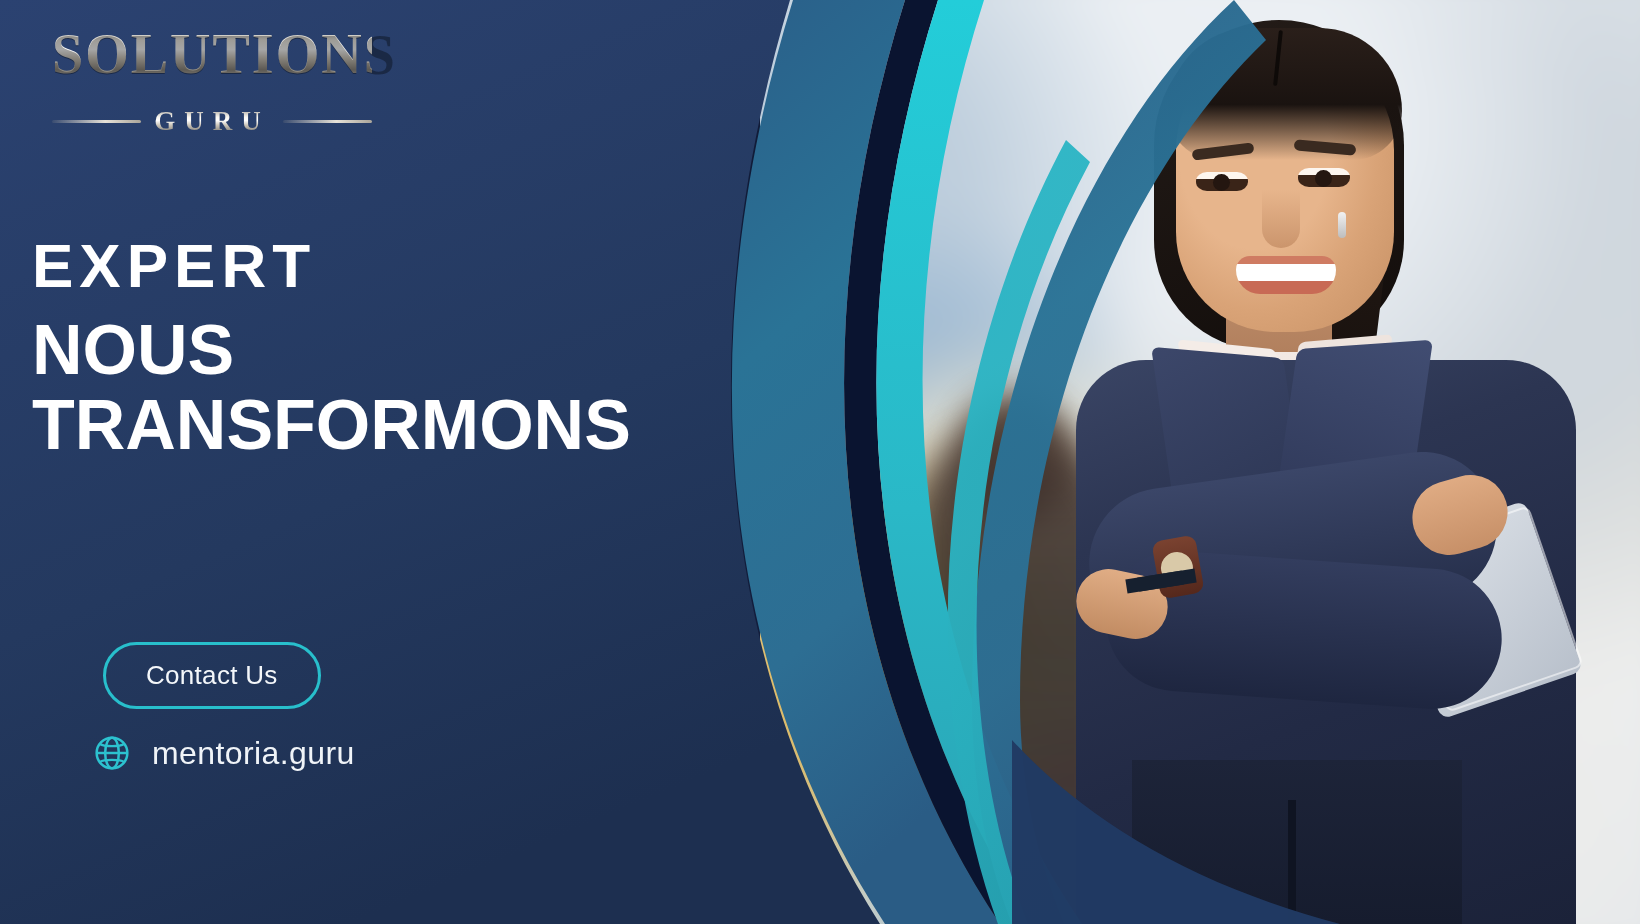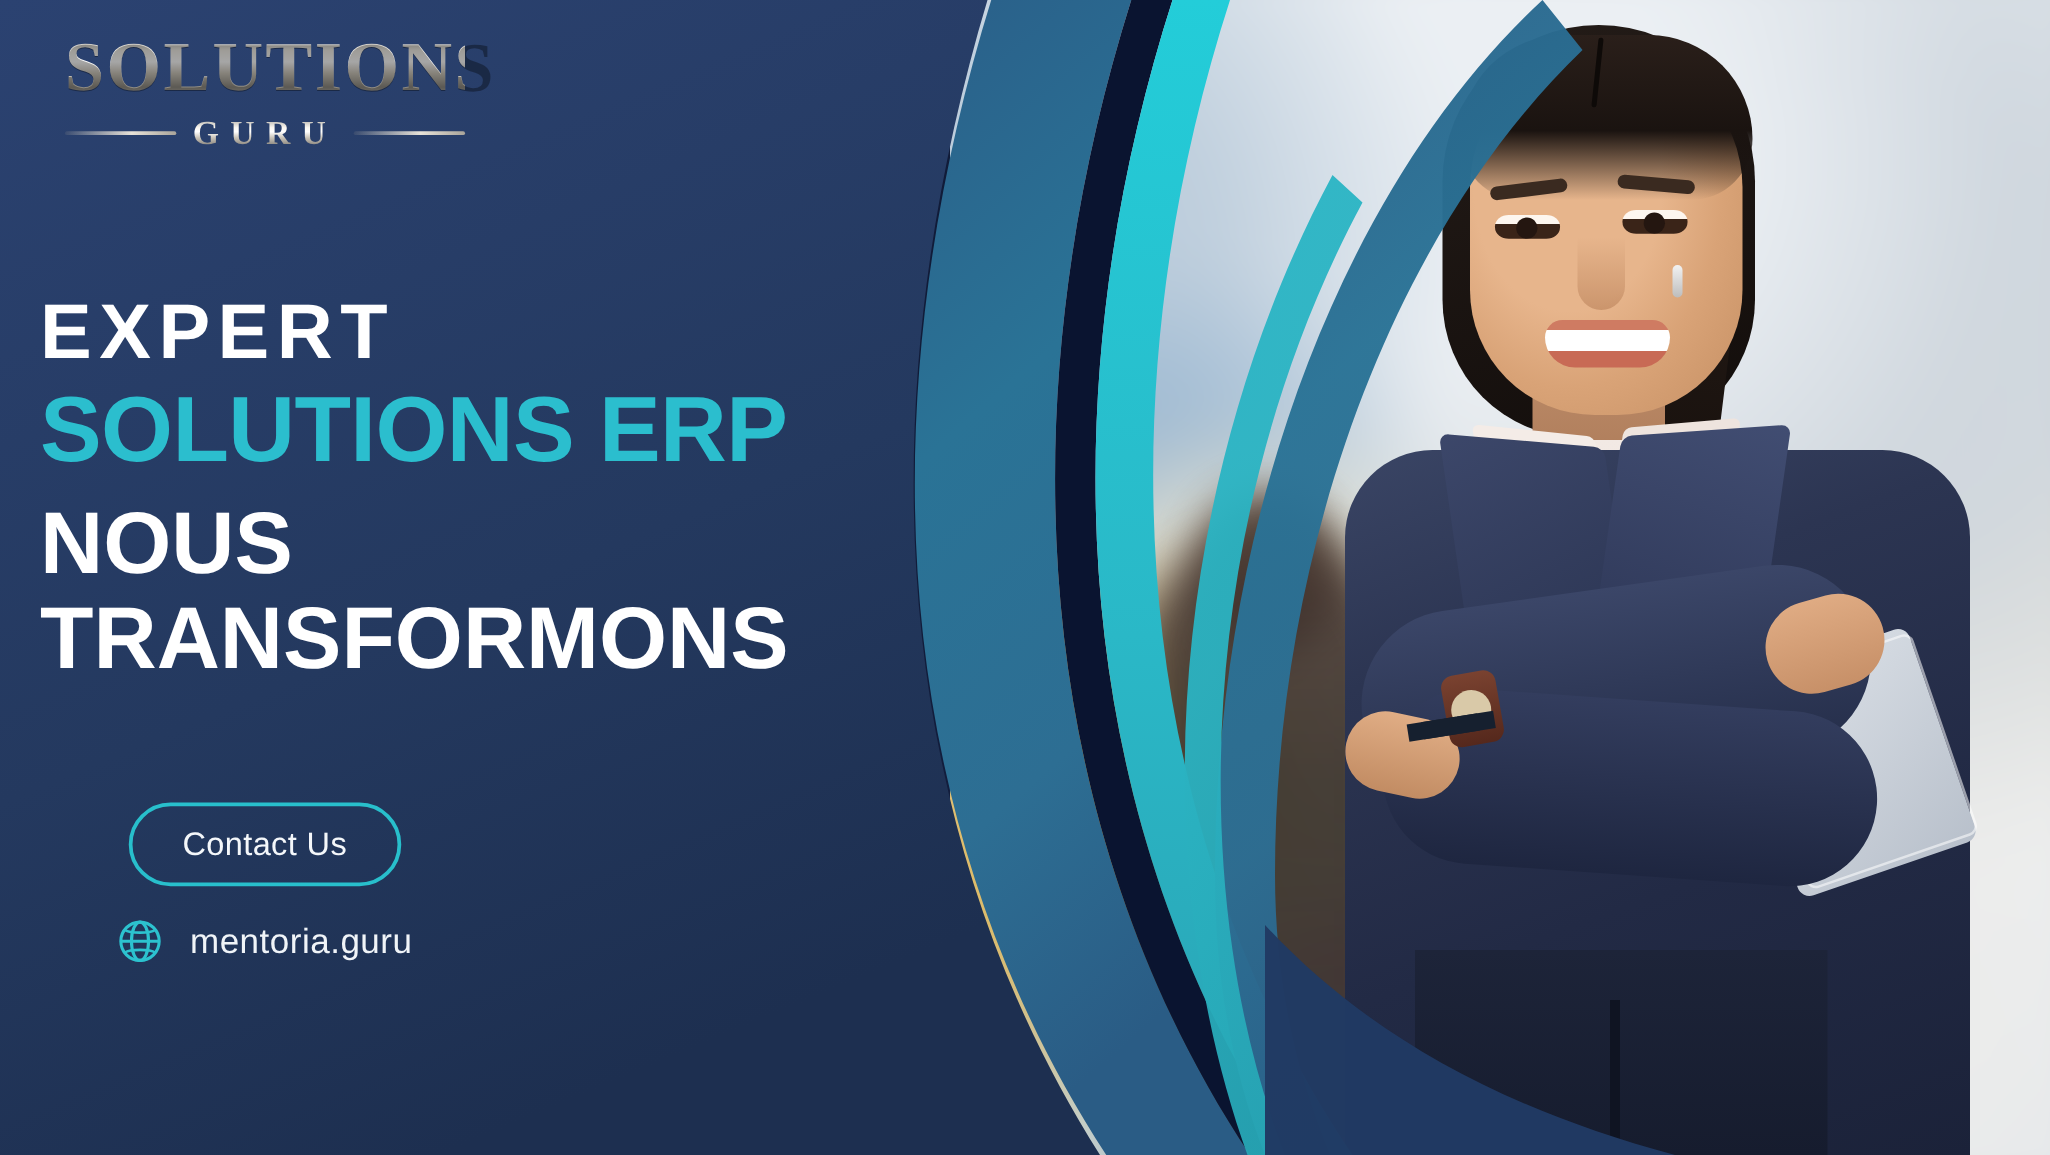--- a/index.html
+++ b/index.html
@@ -198,21 +198,21 @@
   .content{ position:absolute; left:0; top:0; width:800px; height:924px; z-index:6; }
 
   .logo{ position:absolute; left:52px; top:26px; width:320px; text-align:center; }
   .logo-main{
     font-family:"Liberation Serif", serif;
     font-size:56px; font-weight:700; letter-spacing:2px; line-height:1;
     background:linear-gradient(180deg,#8d8b86 0%,#f4f1ea 26%,#ffffff 42%,#cfc9bd 58%,#8e8a81 78%,#ded8cb 100%);
     -webkit-background-clip:text; background-clip:text; color:transparent;
     text-shadow:0 1px 0 rgba(0,0,0,.35);
   }
-  .logo-sub-row{ display:flex; align-items:center; gap:13px; margin-top:11px; }
+  .logo-sub-row{ display:flex; align-items:center; gap:13px; margin-top:26px; }
   .logo-rule{
     flex:1; height:3px;
     background:linear-gradient(90deg,rgba(150,145,136,.15),#e7e2d8 60%,#a9a49a);
     border-radius:2px;
   }
   .logo-sub{
     font-family:"Liberation Serif", serif;
     font-size:27px; font-weight:700; letter-spacing:9px; line-height:1;
     background:linear-gradient(180deg,#9a968f 0%,#fbf8f2 34%,#ffffff 46%,#c9c3b7 64%,#8d8982 85%,#e2dcd1 100%);
     -webkit-background-clip:text; background-clip:text; color:transparent;
@@ -239,21 +239,21 @@
     background:transparent; color:#f4f7fa;
     font-size:26px; font-weight:400; letter-spacing:.3px;
     cursor:pointer;
   }
 
   .site{
     position:absolute; left:92px; top:733px;
     display:flex; align-items:center; gap:20px;
     cursor:pointer;
   }
-  .site-label{ color:#f0f4f8; font-size:28px; font-weight:400; letter-spacing:.4px; }
+  .site-label{ color:#f0f4f8; font-size:32px; font-weight:400; letter-spacing:.4px; }
 </style>
 </head>
 <body>
 
 <div class="banner">
 
   <div class="photo-layer">
     <div class="city"></div>
     <div class="bg-person-head"></div>
     <div class="bg-person"></div>
@@ -349,21 +349,20 @@
       <div class="logo-main">SOLUTIONS</div>
       <div class="logo-sub-row">
         <span class="logo-rule"></span>
         <span class="logo-sub">GURU</span>
         <span class="logo-rule"></span>
       </div>
     </div>
 
     <div class="headline">
       <div class="h-expert">EXPERT</div>
-      <div class="h-erp" style="color: rgb(43, 190, 206);">SOLUTIONS ERP</div>
       <div class="h-nous">NOUS TRANSFORMONS</div>
     </div>
 
     <div class="cta">Contact Us</div>
 
     <div class="site">
       <svg width="40" height="40" viewBox="0 0 24 24" fill="none">
         <circle cx="12" cy="12" r="9.2" stroke="#2CC2CF" stroke-width="1.5"></circle>
         <ellipse cx="12" cy="12" rx="4.1" ry="9.2" stroke="#2CC2CF" stroke-width="1.5"></ellipse>
         <line x1="2.8" y1="12" x2="21.2" y2="12" stroke="#2CC2CF" stroke-width="1.5"></line>

